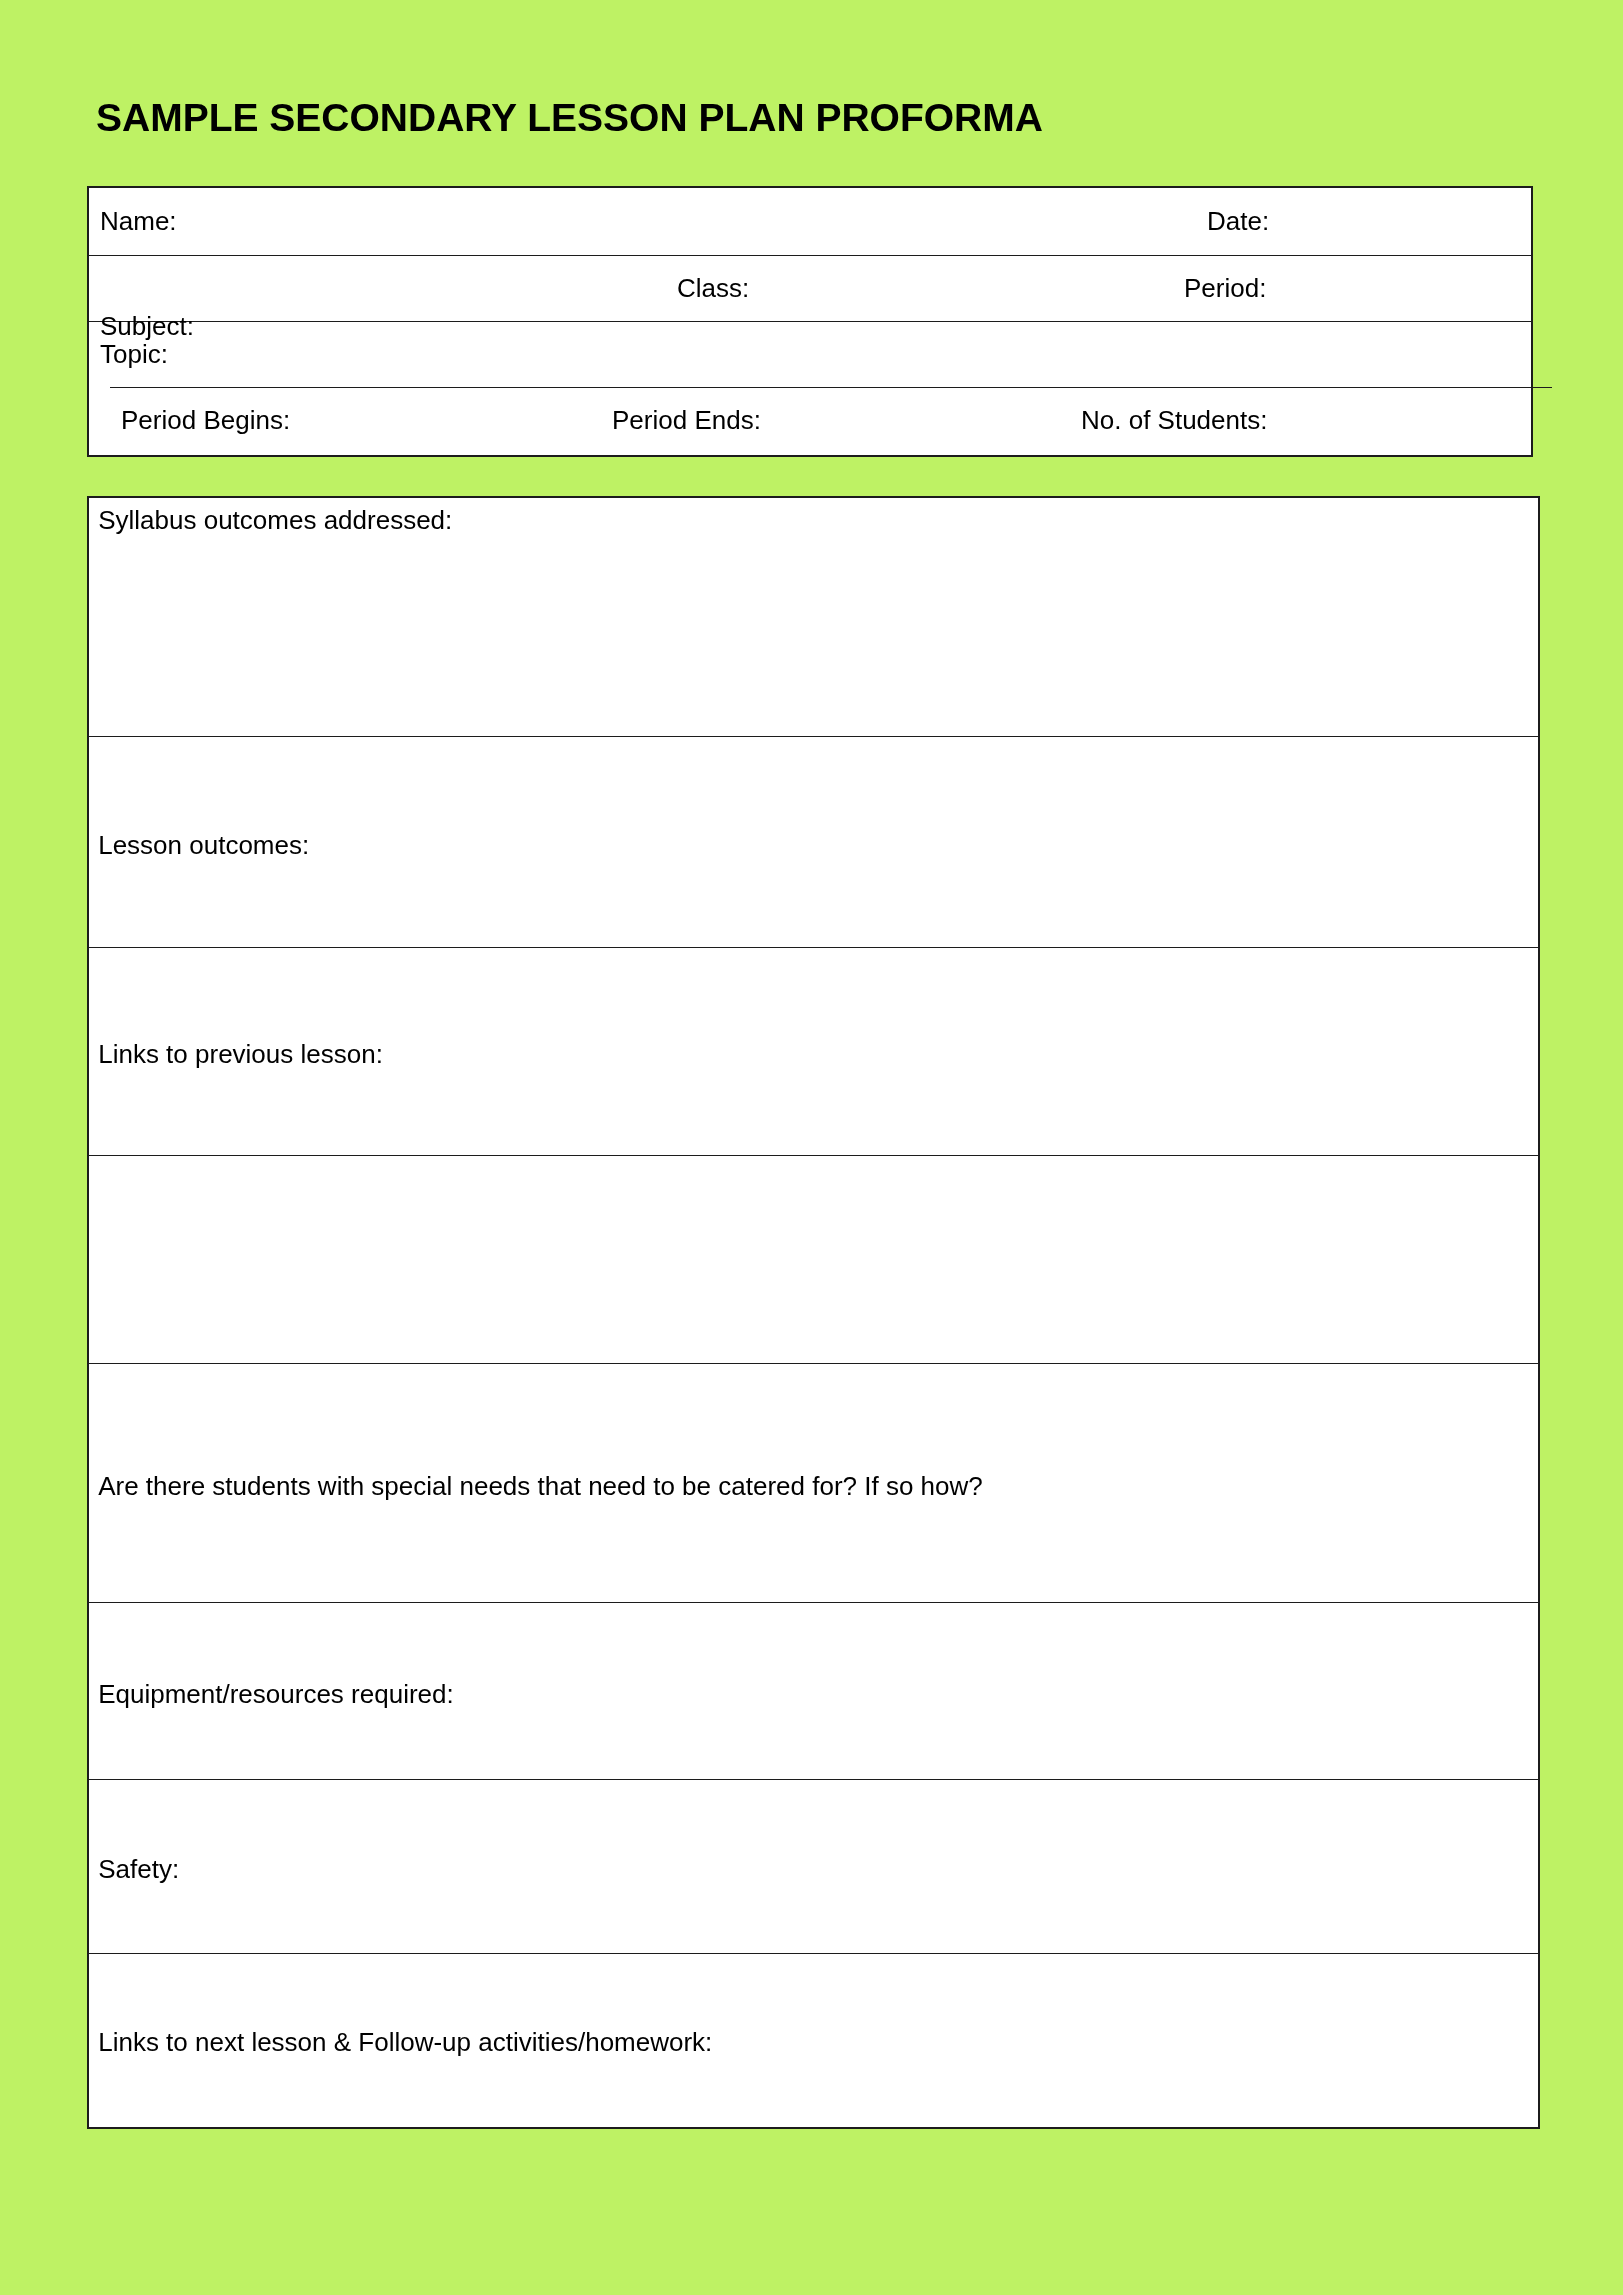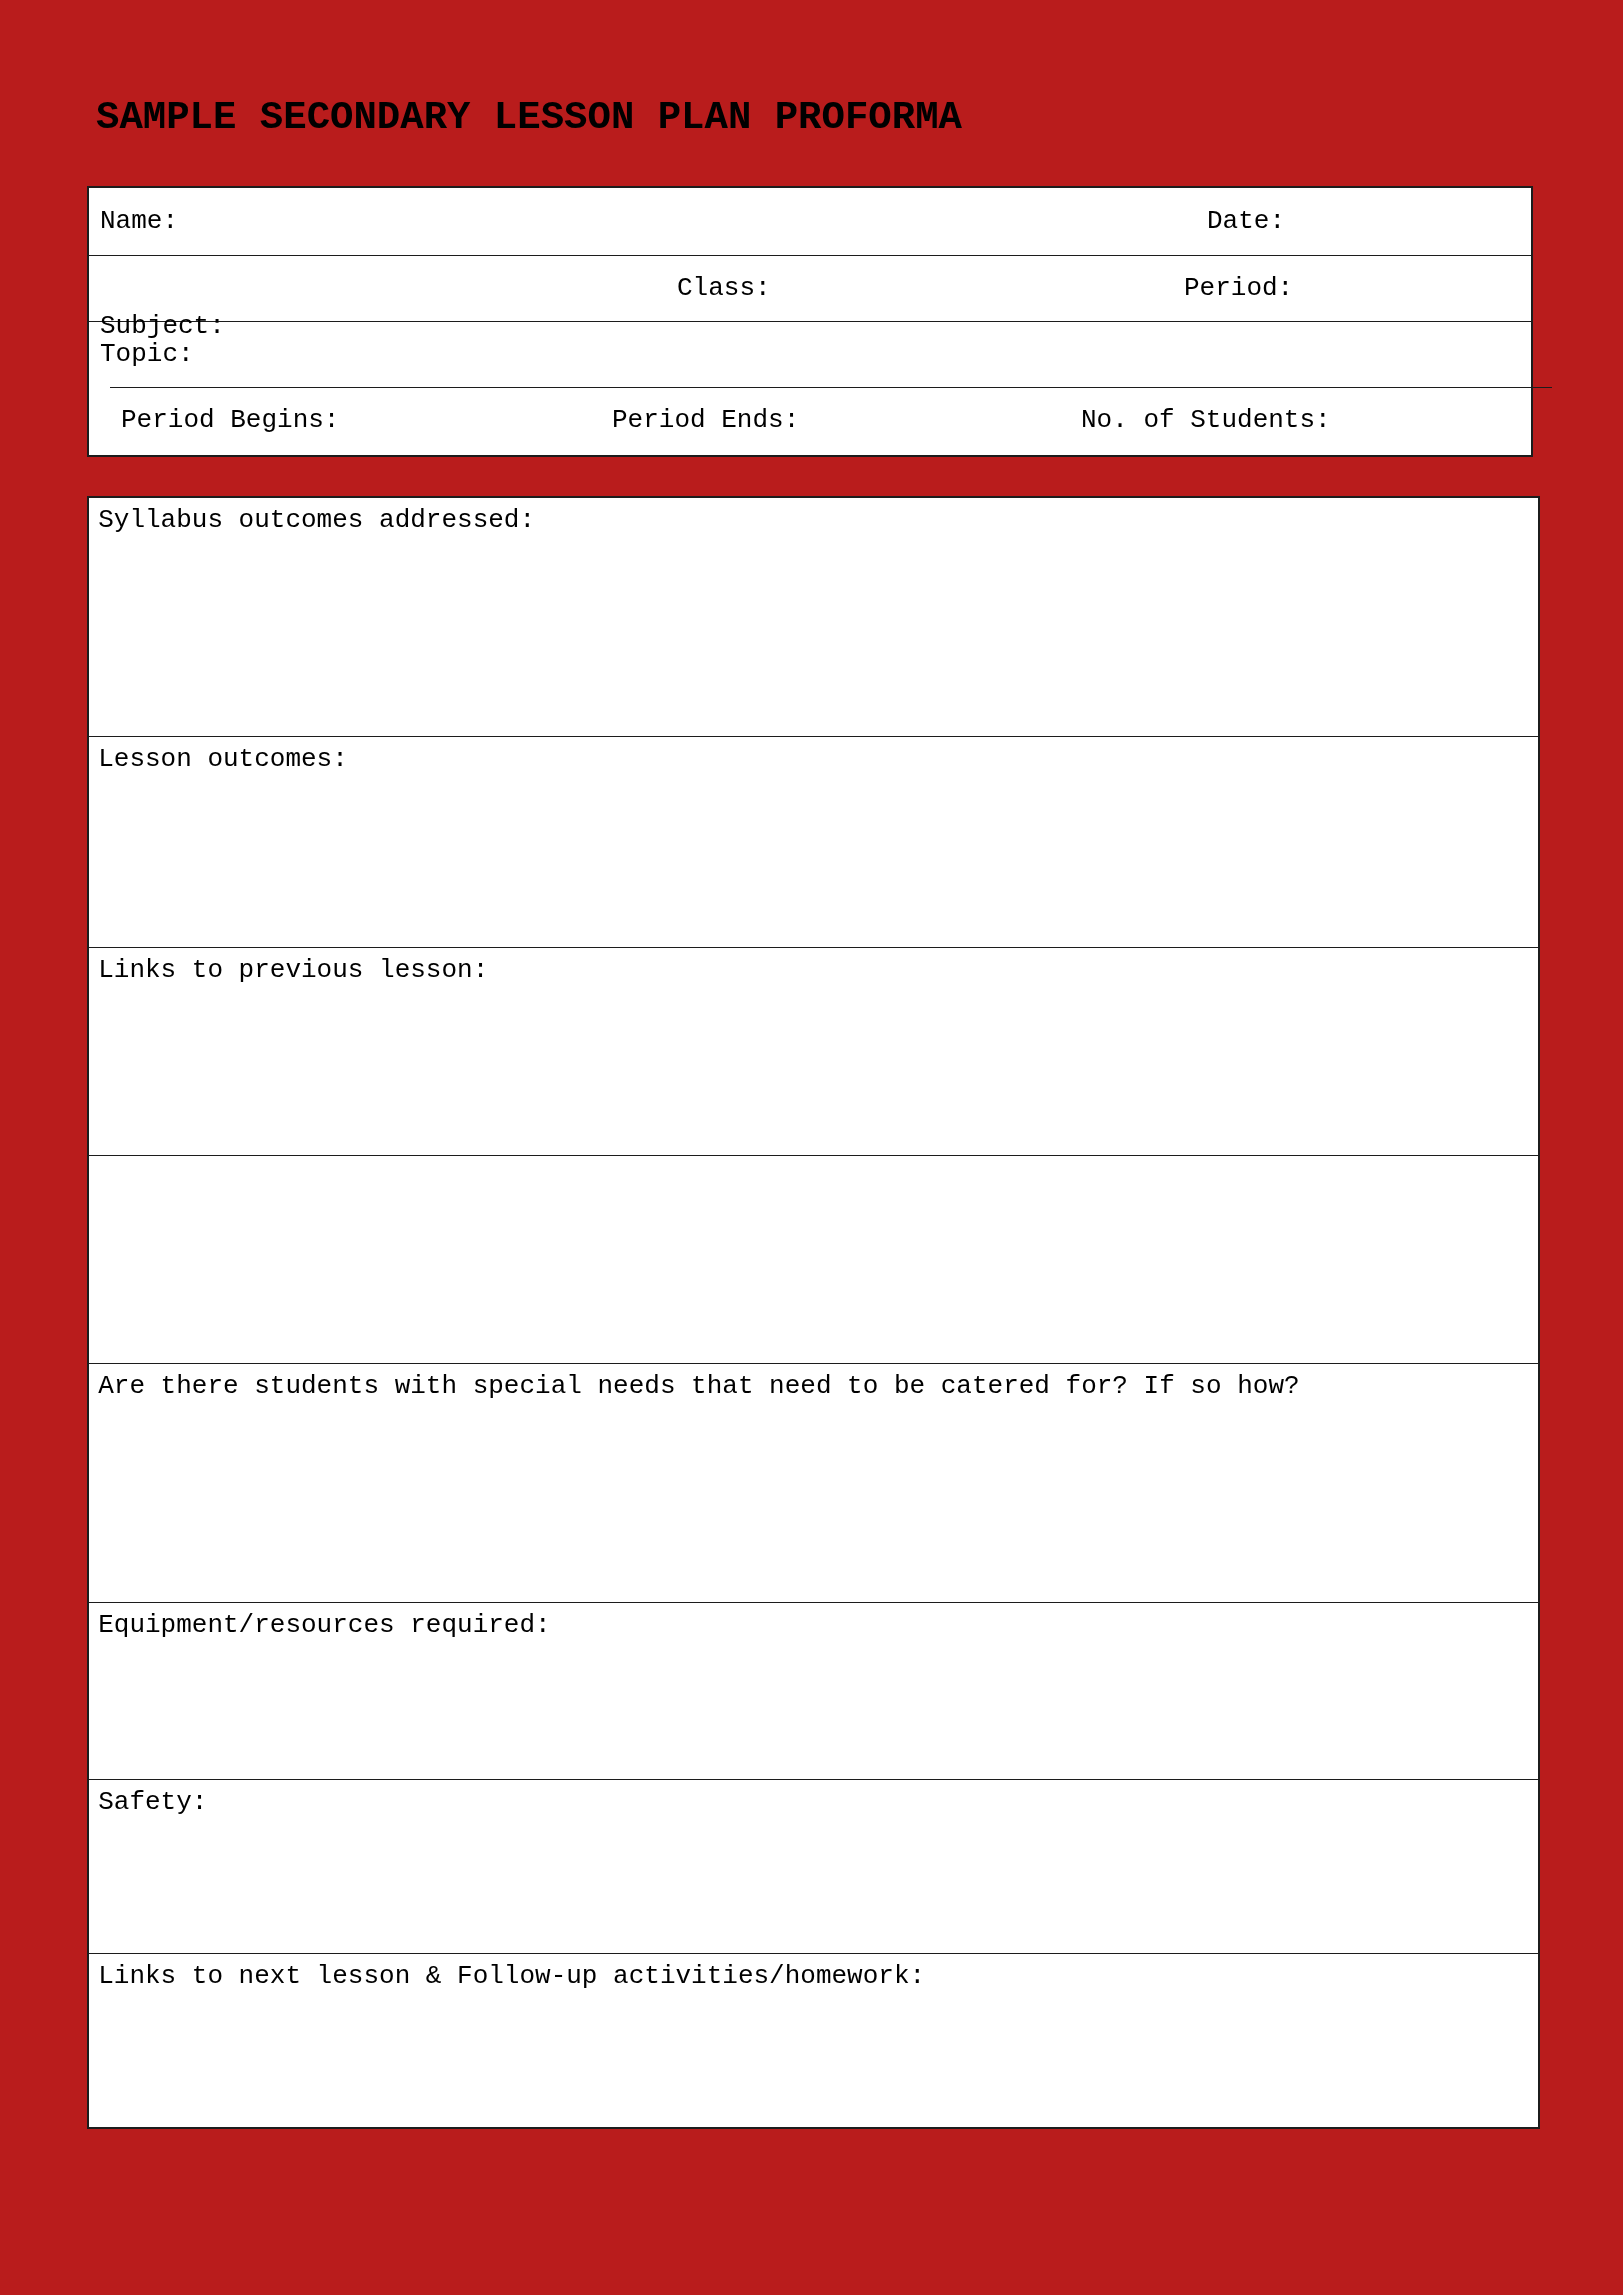--- a/index.html
+++ b/index.html
@@ -8,22 +8,21 @@
     width: 1624px;
     height: 2296px;
     position: relative;
     font-family: "Liberation Sans", "DejaVu Sans", sans-serif;
     color: #000000;
     overflow: hidden;
   }
   .page {
     position: absolute;
     inset: 0;
-    background: #b91c1c;
-    font-family: Liberation Mono, monospace;
+    background: #bef264;
   }
   .title {
     position: absolute;
     left: 96px;
     top: 95px;
     font-size: 39px;
     font-weight: bold;
     line-height: 1.2;
     letter-spacing: 0px;
     color: #000000;
@@ -66,21 +65,21 @@
     width: 1453px;
     height: 1633px;
     border: 2.8px solid #1c1c1c;
     background: #ffffff;
   }
   .section {
     position: relative;
     width: 100%;
     display: flex;
   }
-  .section + .section { border-top: 1.8px solid #1c1c1c; }
+  .section + .section { border-top: 1.8px solid #1c1c1c; align-items: center; }
   .s-label {
     padding: 5.5px 9.2px 0 9.2px;
     font-size: 26px;
     line-height: 1.25;
     white-space: nowrap;
   }
   .s-field {
     flex: 1 1 auto;
   }
 </style>

